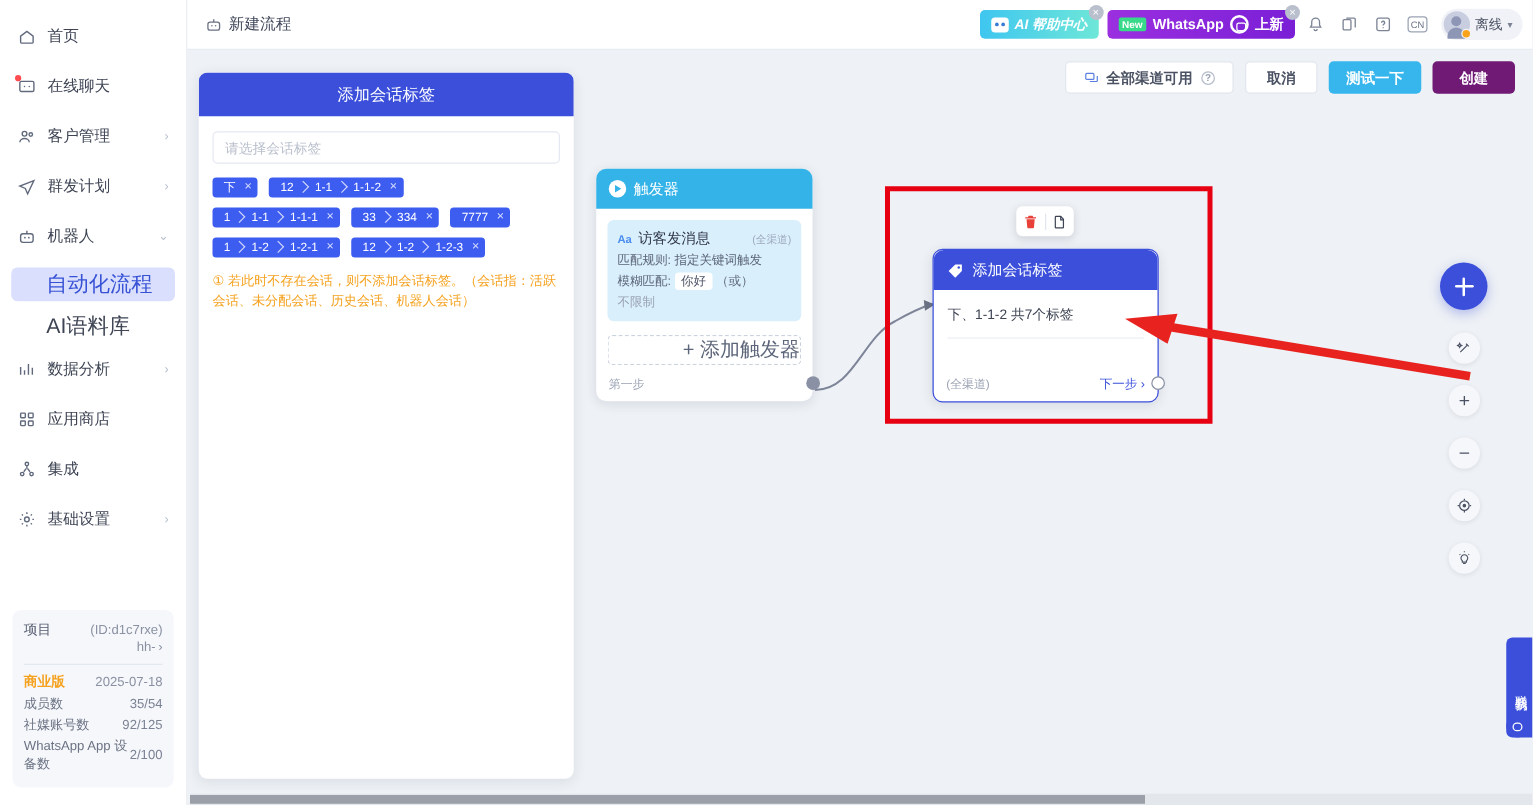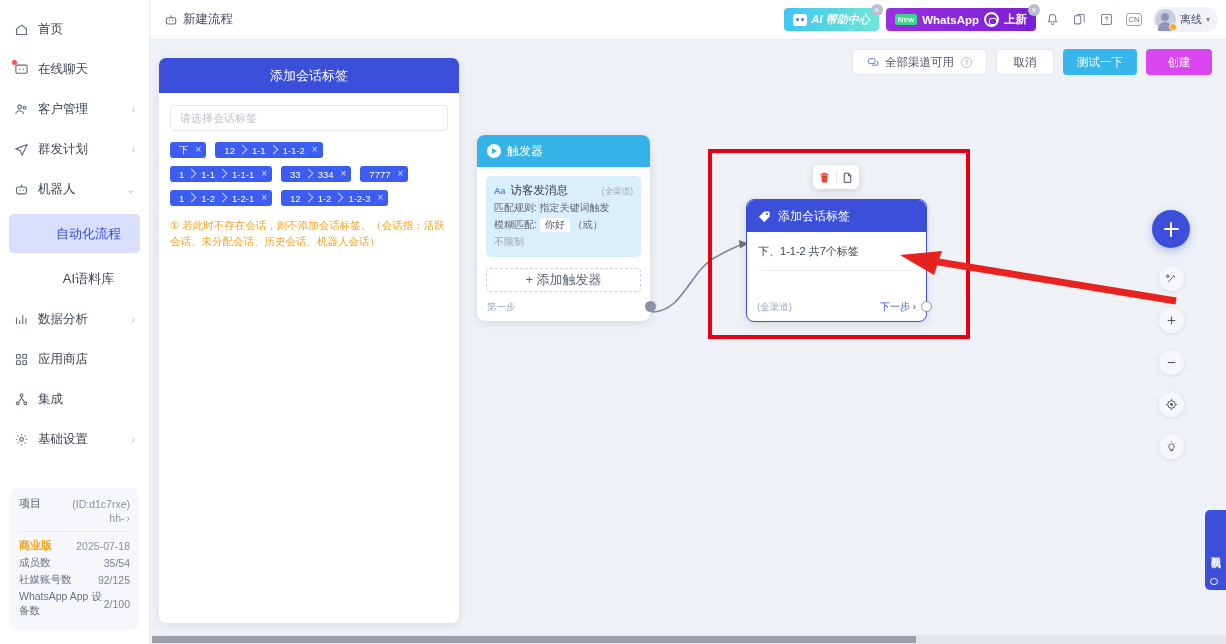--- a/index.html
+++ b/index.html
@@ -29,22 +29,22 @@
     padding-left: 14px; gap: 9px; cursor: pointer; margin-bottom: 9px;
   }
   .nav-ico { width: 15px; height: 15px; flex: 0 0 15px; color: #616a7d; position: relative; }
   .nav-ico svg { display: block; width: 15px; height: 15px; }
   .nav-label { font-size: 12.5px; color: #3e4454; white-space: nowrap; }
   .nav-caret { margin-left: auto; margin-right: 14px; color: #b9c0cd; font-size: 10px; line-height: 1; }
   .nav-dot { position: absolute; left: 12px; top: 6px; width: 5px; height: 5px; border-radius: 50%; background: #ff4d4f; }
 
   .subnav { padding-left: 0; }
   .sub-item {
-    height: 39px; display: flex; align-items: center; margin: 0 9px 6px 9px;
-    padding-left: 28px; font-size: 13px; color: #3e4454; border-radius: 5px; cursor: pointer; justify-content: center;
+    height: 27px; display: flex; align-items: center; margin: 0 9px 6px 9px;
+    padding-left: 28px; font-size: 17px; color: #3e4454; border-radius: 5px; cursor: pointer;
   }
   .sub-item.active { background: #d9dffc; color: #3852d6; }
 
   .proj-card {
     margin: 0 10px 14px 10px; background: #f5f7fb; border-radius: 7px; padding: 8px 9px 9px 9px;
   }
   .proj-row { display: flex; align-items: center; font-size: 11px; color: #5b6275; }
   .proj-row .pr-label { color: #555c6e; }
   .proj-row .pr-val { margin-left: auto; color: #8a91a2; font-size: 10.5px; text-align: right; }
   .proj-sub { display: flex; justify-content: flex-end; align-items: center; gap: 2px; font-size: 10.5px; color: #8a91a2; margin-top: 1px; }
@@ -86,27 +86,27 @@
   .avatar { width: 21px; height: 21px; border-radius: 50%; background: #c8cee0; position: relative; overflow: visible; }
   .avatar::before { content:''; position: absolute; left: 6.5px; top: 3.5px; width: 8px; height: 8px; border-radius: 50%; background: #8d96b5; }
   .avatar::after { content:''; position: absolute; left: 3.5px; top: 12.5px; width: 14px; height: 9px; border-radius: 7px 7px 0 0; background: #8d96b5; }
   .avatar-dot { position: absolute; right: -1px; bottom: -1px; width: 8px; height: 8px; border-radius: 50%; background: #faa41b; border: 1.5px solid #f0f2f7; z-index: 2; }
   .user-name { font-size: 11px; color: #4b5264; }
   .user-caret { font-size: 8px; color: #7b8394; }
 
   
   #subbar { position: absolute; left: 150px; top: 40px; width: 1076px; height: 45px; background: #eef1f5; }
   .sub-actions { position: absolute; right: 14px; top: 9px; display: flex; align-items: center; gap: 9px; }
-  .btn { height: 26px; border-radius: 4px; font-size: 11.5px; display: flex; align-items: center; justify-content: center; cursor: pointer; padding: 0 14px; white-space: nowrap; }
+  .btn { height: 26px; border-radius: 4px; font-size: 11.5px; display: flex; align-items: center; justify-content: center; cursor: pointer; padding: 0 14px; white-space: nowrap; font-weight: bold; }
   .btn-ghost { background: #fff; border: 1px solid #e2e6ee; color: #4b5264; gap: 5px; }
   .btn-ghost svg { width: 13px; height: 13px; color: #5a7fe0; }
   .btn-ghost .qm { width: 11px; height: 11px; border: 1px solid #b5bcca; border-radius: 50%; color: #9aa2b3; font-size: 8px; line-height: 9px; text-align: center; margin-left: 2px; }
   .btn-cancel { background: #fff; border: 1px solid #e2e6ee; color: #4b5264; min-width: 58px; }
   .btn-test { background: #37b6ee; color: #fff; min-width: 66px; }
-  .btn-create { background: #d946ef; color: #fff; min-width: 66px; }
+  .btn-create { background: #701a75; color: #fff; min-width: 66px; }
 
   
   #panel {
     position: absolute; left: 159px; top: 58px; width: 300px; height: 565px;
     background: #fff; border-radius: 7px; box-shadow: 0 2px 10px rgba(50,60,90,.10);
     overflow: hidden; display: flex; flex-direction: column;
   }
   .panel-head { height: 35px; background: #3b4fdb; display: flex; align-items: center; justify-content: center; }
   .panel-head .pt { color: #fff; font-size: 13px; }
   .panel-body { padding: 12px 11px 0 11px; flex: 1 1 auto; }
@@ -144,21 +144,21 @@
   .trig-box { margin: 9px 9px 0 9px; background: #d9effc; border-radius: 5px; padding: 7px 8px 8px 8px; position: relative; }
   .tb-line1 { display: flex; align-items: baseline; gap: 5px; }
   .aa { font-size: 9px; color: #4c8df0; font-weight: bold; }
   .tb-title { font-size: 11.5px; color: #2f3647; }
   .tb-chan { margin-left: auto; font-size: 8.5px; color: #9ea8be; }
   .tb-line { font-size: 10px; color: #5c6579; margin-top: 3px; }
   .kw { display: inline-block; background: #fff; border-radius: 3px; padding: 0 5px; margin: 0 3px; font-size: 10px; color: #4b5264; }
   .tb-muted { font-size: 10px; color: #9aa2b3; margin-top: 3px; }
 
   .add-trigger { margin: 11px 9px 0 9px; height: 24px; border: 1px dashed #ccd3e0; border-radius: 4px;
-    display: flex; align-items: center; justify-content: center; font-size: 13px; color: #5c6579; cursor: pointer; }
+    display: flex; align-items: center; justify-content: flex-end; font-size: 16px; color: #5c6579; cursor: pointer; }
   .node-foot { position: absolute; left: 0; bottom: 7px; width: 100%; display: flex; align-items: center; padding: 0 10px; }
   .foot-left { font-size: 9.5px; color: #9aa2b3; }
   .foot-right { margin-left: auto; font-size: 10px; color: #3b4fdb; cursor: pointer; }
   .port { position: absolute; width: 11px; height: 11px; border-radius: 50%; }
   .port-filled { background: #8a91a5; right: -5.5px; bottom: 9px; }
   .port-hollow { background: #fff; border: 1.6px solid #8a91a5; right: -6px; bottom: 9px; }
 
   
   #sel-frame { position: absolute; left: 240px; top: 64px; width: 262px; height: 190px; border: 4px solid #e60012; }
 

